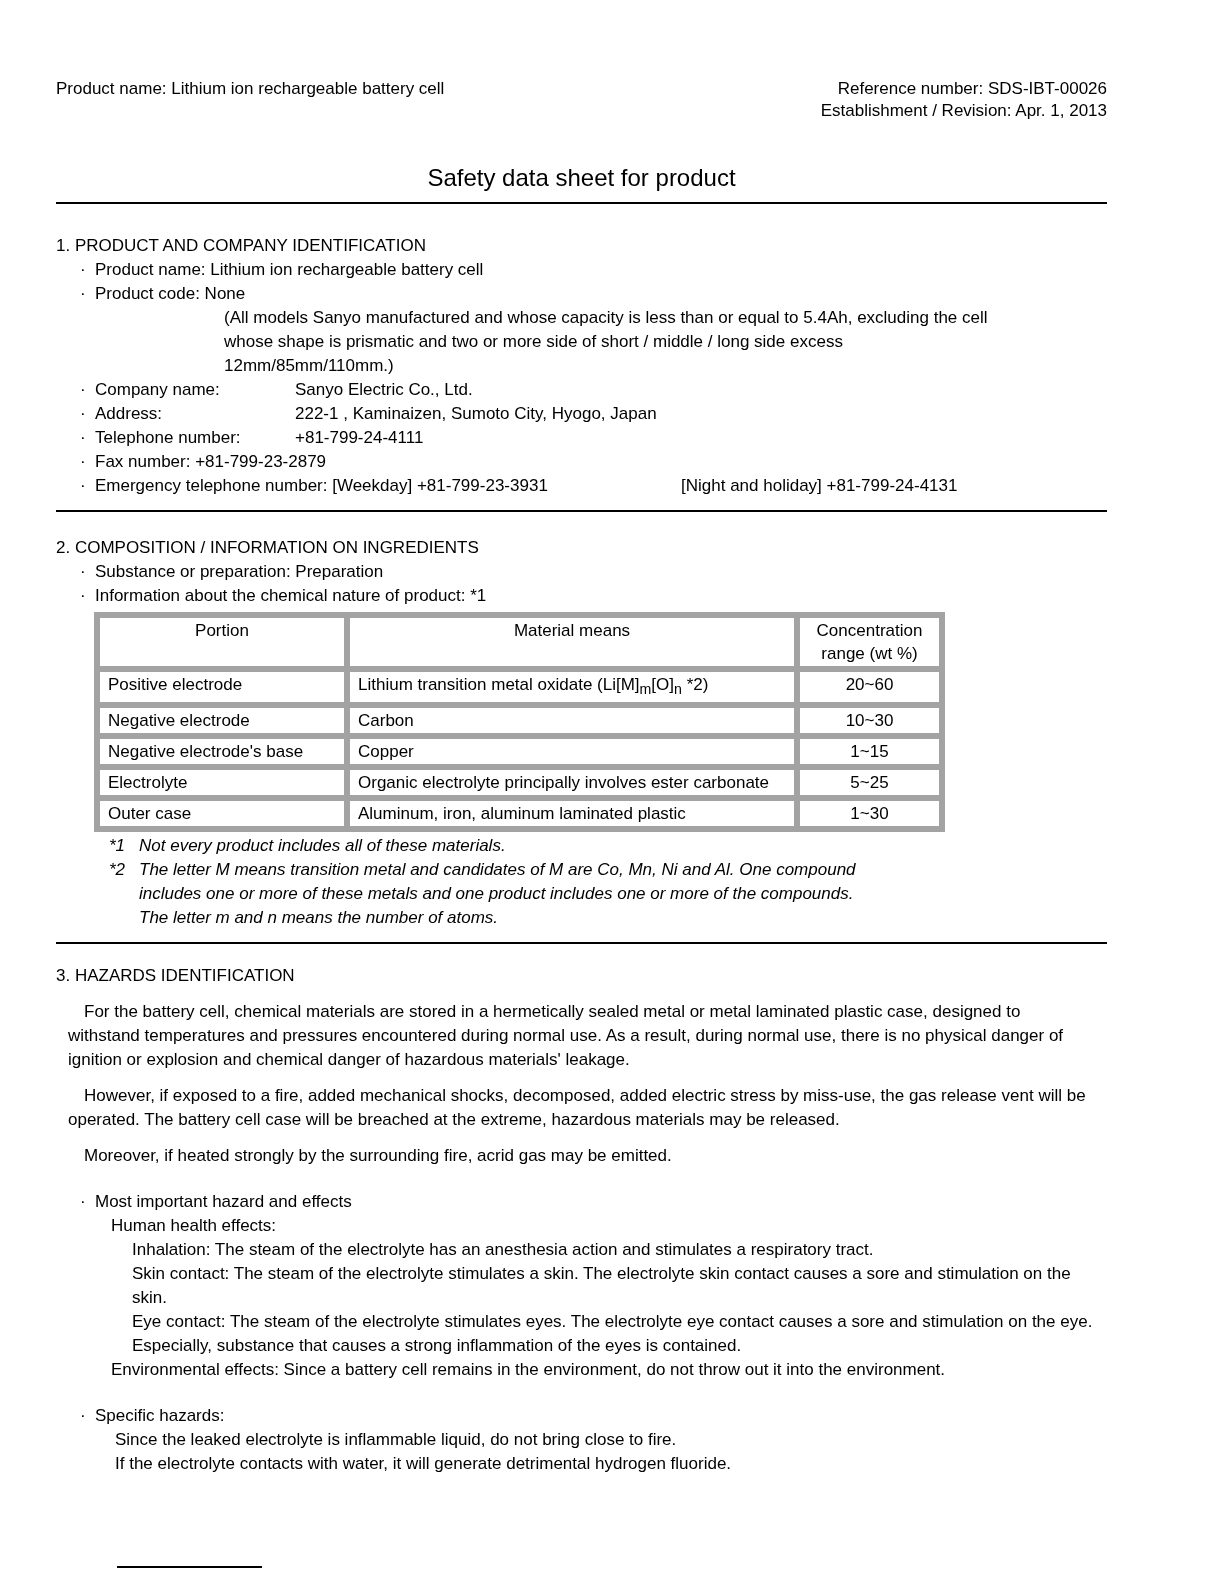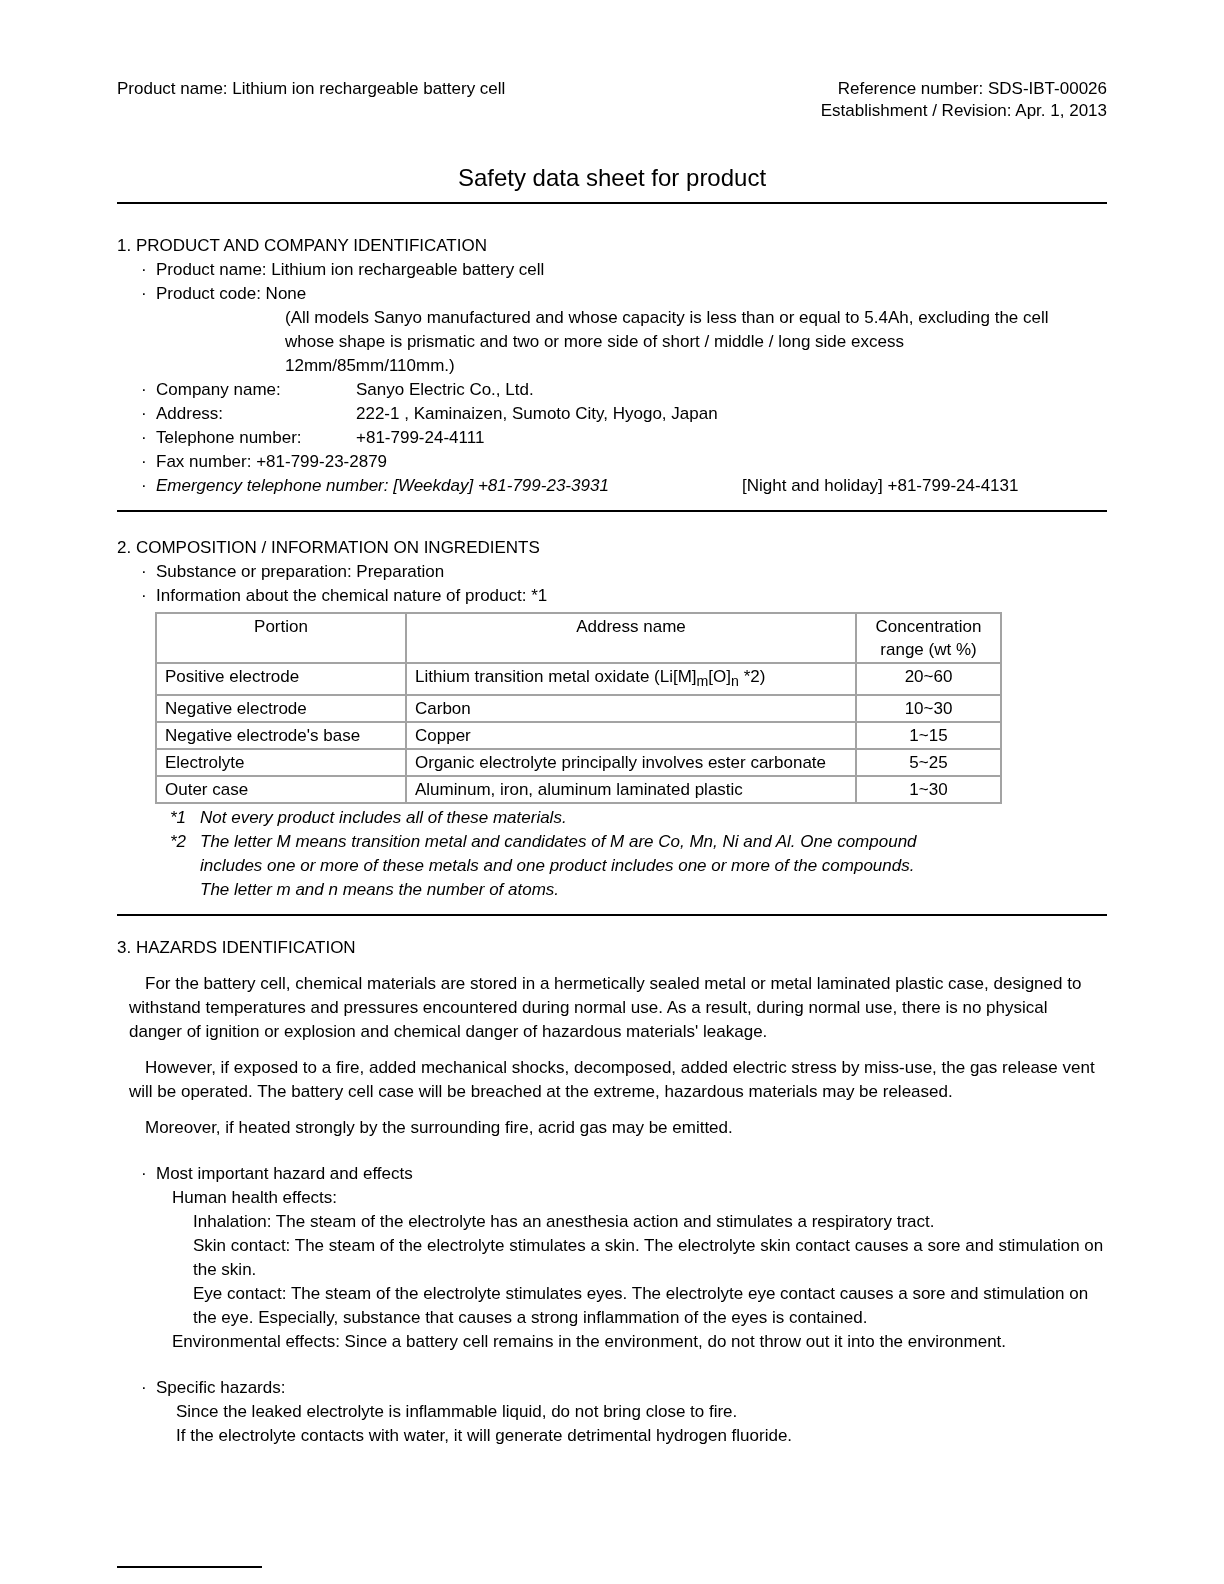--- a/index.html
+++ b/index.html
@@ -1,45 +1,45 @@
 <!DOCTYPE html>
 <html><head>
 <meta charset="utf-8">
 <style>
   html, body { margin: 0; padding: 0; background: #ffffff; }
   .page {
     position: relative;
     width: 1224px;
     height: 1584px;
     box-sizing: border-box;
-    padding: 78px 117px 0 117px;
+    padding: 78px 117px 0 56px;
     background: #ffffff;
     color: #000000;
     font-family: "Liberation Sans", sans-serif;
     font-size: 17px;
     line-height: 24px;
     overflow: hidden;
   }
   .doc-header { display: flex; justify-content: space-between; align-items: flex-start; line-height: 22px; }
   .hdr-right { text-align: right; }
   .doc-title { font-size: 24px; font-weight: 400; text-align: center; margin: 44px 0 0 0; }
   .rule { border: 0; border-top: 2px solid #000; margin: 12px 0 0 0; height: 0; }
   .sec-heading { margin-top: 30px; }
   .sec-heading.s2 { margin-top: 24px; }
   .sec-heading.s3 { margin-top: 20px; }
 
   .bullet-item { display: flex; padding-left: 24px; }
   .bullet { width: 15px; flex: 0 0 15px; }
   .lv { flex: 1; }
   .lbl { display: inline-block; width: 200px; vertical-align: top; }
-  .lbl-wide { display: inline-block; width: 586px; vertical-align: top; font-style: italic; }
+  .lbl-wide { display: inline-block; width: 586px; vertical-align: top; }
   .pc-note { margin-left: 168px; width: 775px; }
 
   table.tbl { border-collapse: collapse; margin: 4px 0 0 38px; width: 845px; table-layout: fixed; }
-  table.tbl th, table.tbl td { border: 2px solid #a3a3a3; padding: 1px 8px; vertical-align: top; font-size: 17px; line-height: 23px; }
+  table.tbl th, table.tbl td { border: 6px solid #a3a3a3; padding: 1px 8px; vertical-align: top; font-size: 17px; line-height: 23px; }
   table.tbl th { font-weight: 400; text-align: center; }
   .col-portion { width: 250px; }
   .col-material { width: 450px; }
   .col-conc { width: 145px; }
   td.c { text-align: center; border-radius: 13px; }
 
   .notes { margin: 2px 0 0 53px; font-style: italic; }
   .note { display: flex; }
   .note-marker { width: 30px; flex: 0 0 30px; }
   .note-body { max-width: 780px; }
@@ -121,21 +121,21 @@
 
   <table class="tbl">
     <colgroup>
         <col class="col-portion">
         <col class="col-material">
         <col class="col-conc">
       </colgroup>
     <thead>
       <tr>
         <th>Portion</th>
-        <th>Address name</th>
+        <th>Material means</th>
         <th>Concentration range (wt %)</th>
       </tr>
     </thead>
     <tbody>
       <tr>
         <td>Positive electrode</td>
         <td><span>Lithium transition metal oxidate (Li[M]</span><sub>m</sub><span>[O]</span><sub>n</sub><span> *2)</span></td>
         <td class="c">20~60</td>
       </tr>
       <tr>

